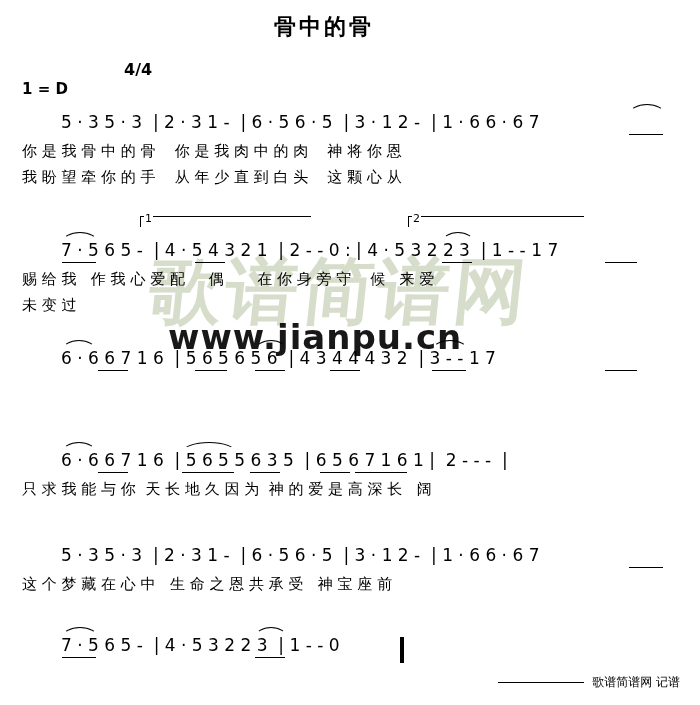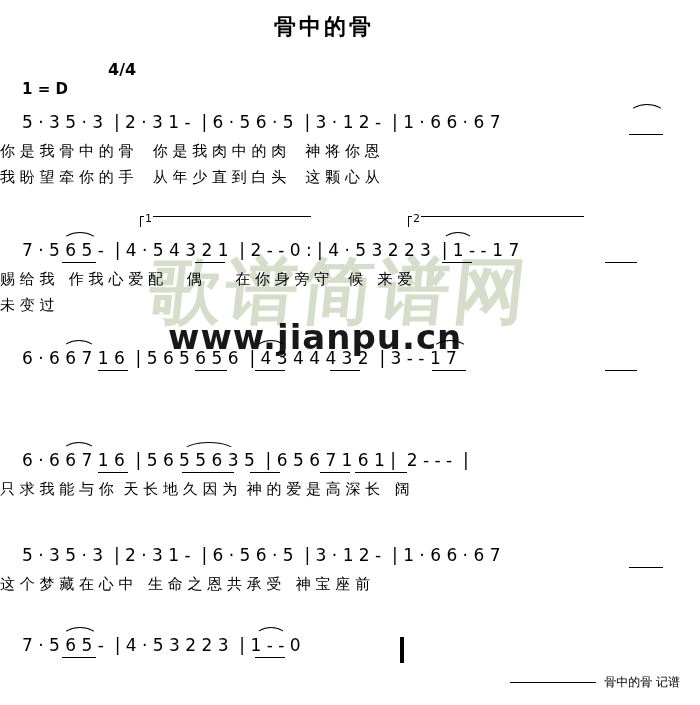--- a/index.html
+++ b/index.html
@@ -59,42 +59,44 @@
   .meta{
     position:absolute;
     top:60px;
     font-family:"DejaVu Sans", sans-serif;
     font-size:15px;
     font-weight:bold;
     color:#000;
     z-index:2;
   }
   .meta.key{left:22px;margin-top:20px;}
-  .meta.time{left:108px;font-size:16px;text-align:right;}
+  .meta.time{left:124px;font-size:16px;text-align:right;}
 
   .system{position:absolute;left:0;width:700px;z-index:2;}
 
   .notes{
     position:relative;
     height:30px;
     font-family:"DejaVu Sans", sans-serif;
     font-size:17px;
     color:#000;
     white-space:pre;
     letter-spacing:0px;
     padding-left:22px;
     box-sizing:border-box;
+    margin-left:39px;
   }
   .lyric{
     position:relative;
     height:26px;
     font-family:"DejaVu Sans", sans-serif;
     font-size:15px;
     color:#000;
     white-space:pre;
+    padding-left:22px;
     box-sizing:border-box;
   }
   .lyric.second{height:26px;}
 
   
   .slur{
     position:absolute;
     border:1.4px solid #000;
     border-bottom:none;
     border-left-color:transparent;
@@ -228,16 +230,16 @@
   <div class="system" style="top:635px;">
     <div class="notes">7 · 5 6 5 -  | 4 · 5 3 2 2 3  | 1 - - 0</div>
     <div class="slur" style="left:62px; top:-8px; width:34px;"></div>
     <div class="beam" style="left:62px; top:22px; width:34px;"></div>
     <div class="slur" style="left:255px; top:-8px; width:30px;"></div>
     <div class="beam" style="left:255px; top:22px; width:30px;"></div>
     <div class="finalbar" style="left:400px; top:2px;"></div>
   </div>
 
   <div class="credit">
-    <span class="rule"></span><span>骨中的骨 记谱</span>
+    <span class="rule"></span><span>歌谱简谱网 记谱</span>
   </div>
 
 </div>
 
 </body></html>

